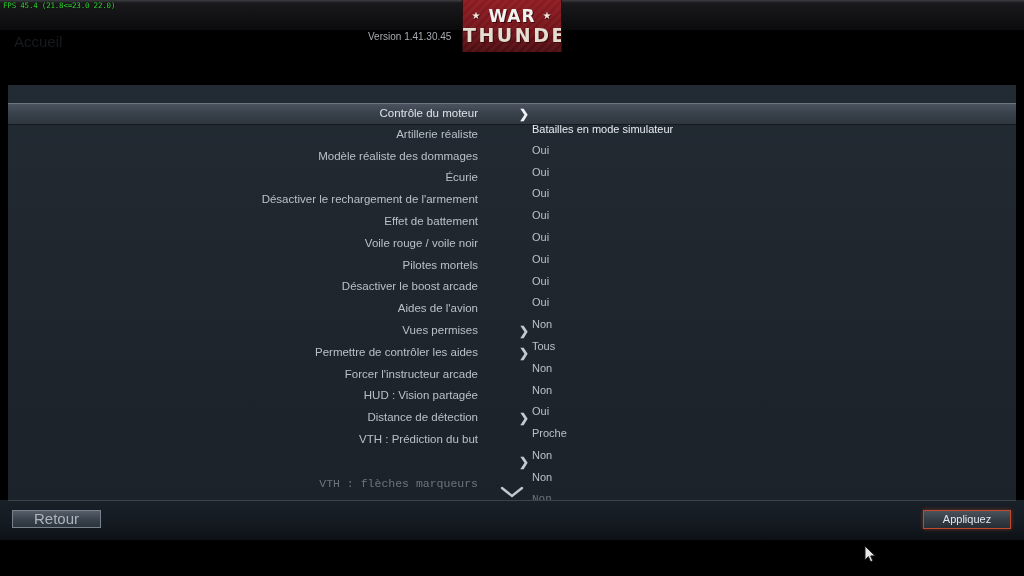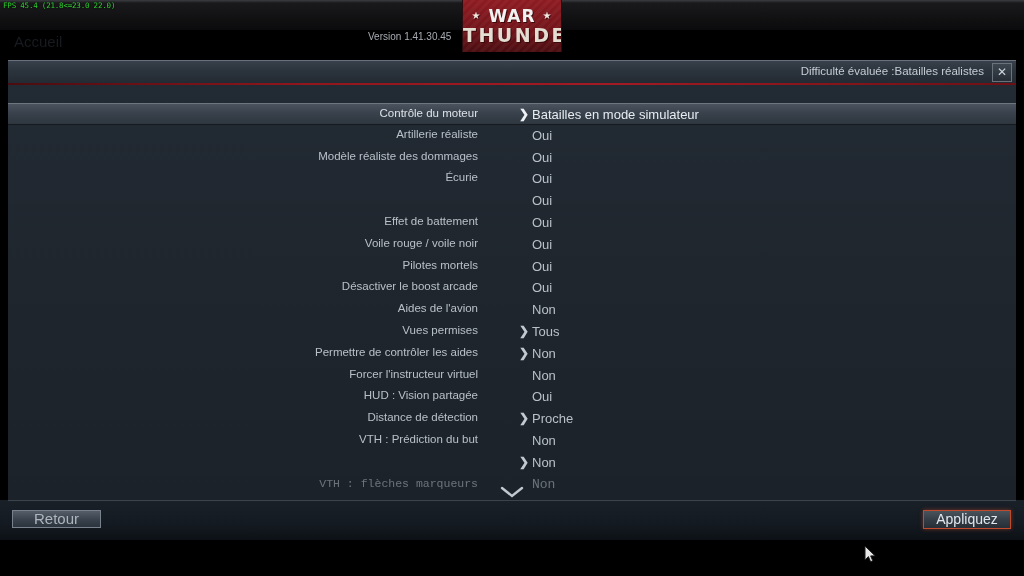--- a/index.html
+++ b/index.html
@@ -203,22 +203,22 @@
     background: linear-gradient(180deg,#4b545e 0%,#39424c 45%,#2e363f 100%);
     border-top:1px solid #6d757f;
     border-bottom:1px solid #151a1f;
   }
   .row .label{
     position:absolute; right:538px; top:3px;
     color:#b9c0c8; font-size:11.5px; white-space:nowrap;
   }
   .row.sel .label{ color:#dde2e8; }
   .row .value{
-    position:absolute; left:524px; top:3px;
-    color:#b9c0c8; font-size:13px; white-space:nowrap;
+    position:absolute; left:524px; top:19px;
+    color:#b9c0c8; font-size:11px; white-space:nowrap;
   }
   .row.sel .value{ color:#e7ecf1; }
   .row .arrow{
     position:absolute; left:511px; top:3px;
     color:#c3c9d1; font-size:12px; font-weight:bold;
   }
   .row.sel .arrow{ color:#eef2f6; }
   .row.last{ opacity:.5;font-family:Liberation Mono, monospace; }
 
   .scrolldown{
@@ -245,21 +245,21 @@
     border:1px solid #79818c;
     color:#aeb5bd; font-size:15px; line-height:16px; text-align:center;
     z-index:20;
   }
   .btn-apply{
     position:absolute; left:923px; top:510px;
     width:88px; height:19px;
     background: linear-gradient(180deg,#4a525c,#333b44 55%,#272e36);
     border:1px solid #c04a2c;
     box-shadow: 0 0 4px rgba(190,70,40,.55);
-    color:#e2e7ed; font-size:14px; line-height:17px; text-align:center;
+    color:#e2e7ed; font-size:11px; line-height:17px; text-align:center;
     z-index:20;
   }
   .bottomdark{
     position:absolute; left:0; top:540px; width:1024px; height:36px;
     background:#000; z-index:11;
   }
   .cursor{
     position:absolute; left:864px; top:545px; z-index:50;
   }
 </style>
@@ -371,25 +371,20 @@
   <div class="shopbtn">
     <svg width="14" height="12" viewBox="0 0 14 12">
       <path d="M0.5 1h2.3l2 6.2h7" fill="none" stroke="#fbf2e6" stroke-width="1.2"></path>
       <path d="M3.4 2.6h9.6l-1.4 4H4.6" fill="none" stroke="#fbf2e6" stroke-width="1.1"></path>
       <circle cx="5.6" cy="10.2" r="1.2" fill="#fbf2e6"></circle>
       <circle cx="10.4" cy="10.2" r="1.2" fill="#fbf2e6"></circle>
     </svg>
     <span class="lbl">Boutique</span>
   </div>
 
-  <div class="hdrpanel">
-    <div class="hdr-title">Difficulté évaluée :Batailles réalistes</div>
-    <div class="hdr-close">✕</div>
-    <div class="redbar"></div>
-  </div>
 
   <div class="panel">
     <div class="rows" id="rows">
         <div class="row sel">
           <div class="label">Contrôle du moteur</div>
           <div class="arrow">❯</div>
           <div class="value">Batailles en mode simulateur</div>
         </div>
         <div class="row">
           <div class="label">Artillerie réaliste</div>
@@ -397,20 +392,21 @@
         </div>
         <div class="row">
           <div class="label">Modèle réaliste des dommages</div>
           <div class="value">Oui</div>
         </div>
         <div class="row">
           <div class="label">Écurie</div>
           <div class="value">Oui</div>
         </div>
         <div class="row">
+          <div class="label">Désactiver le rechargement de l'armement</div>
           <div class="value">Oui</div>
         </div>
         <div class="row">
           <div class="label">Effet de battement</div>
           <div class="value">Oui</div>
         </div>
         <div class="row">
           <div class="label">Voile rouge / voile noir</div>
           <div class="value">Oui</div>
         </div>
@@ -430,21 +426,21 @@
           <div class="label">Vues permises</div>
           <div class="arrow">❯</div>
           <div class="value">Tous</div>
         </div>
         <div class="row">
           <div class="label">Permettre de contrôler les aides</div>
           <div class="arrow">❯</div>
           <div class="value">Non</div>
         </div>
         <div class="row">
-          <div class="label">Forcer l'instructeur virtuel</div>
+          <div class="label">Forcer l'instructeur arcade</div>
           <div class="value">Non</div>
         </div>
         <div class="row">
           <div class="label">HUD : Vision partagée</div>
           <div class="value">Oui</div>
         </div>
         <div class="row">
           <div class="label">Distance de détection</div>
           <div class="arrow">❯</div>
           <div class="value">Proche</div>

